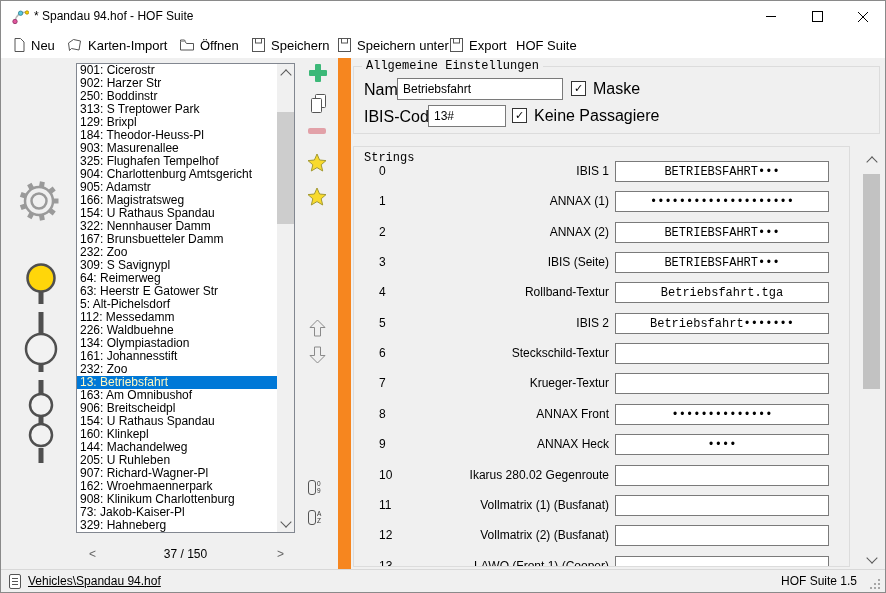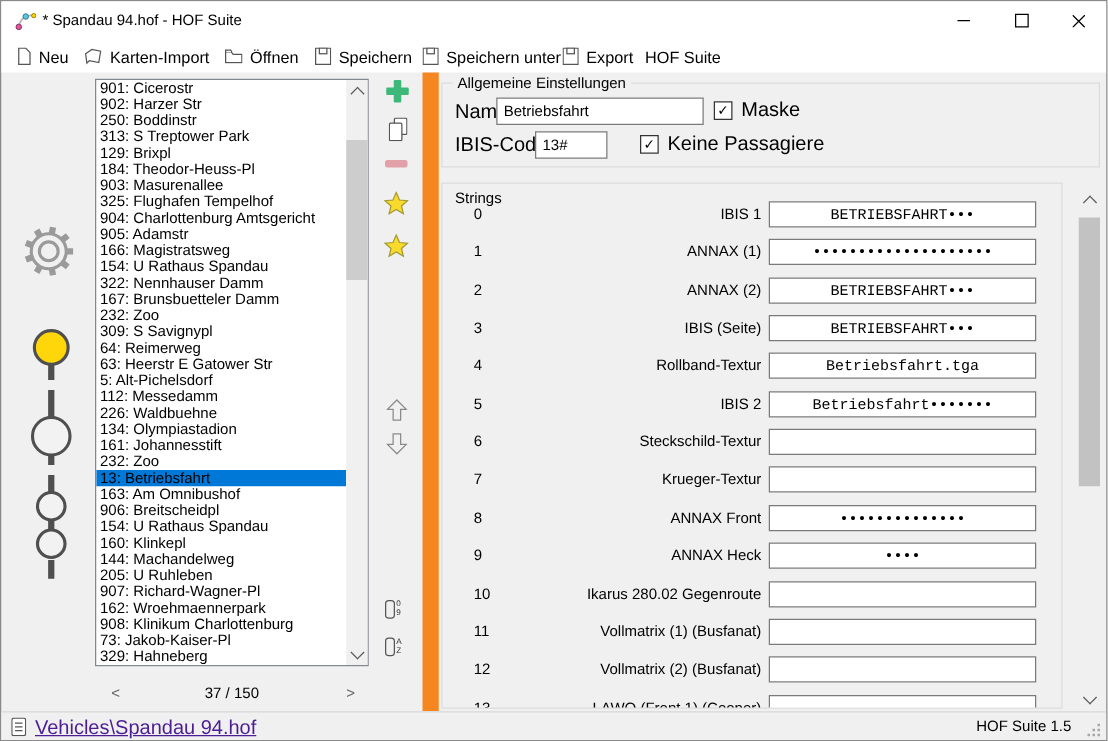--- a/index.html
+++ b/index.html
@@ -15,21 +15,21 @@
   .glyph-max{width:9px;height:9px;border:1px solid #000;}
   .toolbar{position:absolute;left:0;top:31px;width:100%;height:26px;}
   .tb-item{position:absolute;top:0;height:26px;display:flex;align-items:center;gap:6px;font-size:13px;cursor:default;justify-content:flex-end;}
   
   .gear{position:absolute;left:16px;top:178px;}
   .route{position:absolute;left:0;top:258px;}
   
   .listbox{position:absolute;left:75px;top:62px;width:219px;height:470px;background:#fff;border:1px solid #828790;box-sizing:border-box;}
   .list-items{position:absolute;left:0;top:0;right:17px;bottom:0;overflow:hidden;}
   .li{height:13px;line-height:13px;font-size:12px;padding-left:3px;white-space:nowrap;overflow:hidden;}
-  .li.sel{background:#0078d7;color:#000000;}
+  .li.sel{background:#0078d7;color:#fef9c3;}
   .sb{position:absolute;background:#f0f0f0;}
   .sb-v{width:17px;}
   .sb-btn{position:absolute;left:0;width:17px;height:17px;display:flex;align-items:center;justify-content:center;}
   .chev{width:7px;height:7px;border-left:1px solid #5a5a5a;border-top:1px solid #5a5a5a;}
   .chev.up{transform:rotate(45deg);margin-top:4px;}
   .chev.down{transform:rotate(225deg);margin-bottom:4px;}
   .sb-thumb{position:absolute;left:0;width:17px;background:#cdcdcd;}
   .pag{position:absolute;top:545px;height:16px;font-size:12px;line-height:16px;}
   
   .plus{position:absolute;left:308px;top:63px;width:18px;height:18px;}
@@ -37,36 +37,36 @@
   .plus::after{content:"";position:absolute;left:0;top:6px;width:18px;height:6px;background:#3cb878;border-radius:1px;}
   .minus{position:absolute;left:307px;top:127px;width:18px;height:6px;background:#e2a1a8;border-radius:2px;}
   .abs{position:absolute;}
   .sort-icon{position:absolute;display:flex;align-items:center;}
   .pill{width:6px;height:13px;border:1px solid #555;border-radius:3px;display:inline-block;}
   .stack{display:flex;flex-direction:column;font-size:6.5px;line-height:6.5px;color:#333;margin-left:1px;}
   
   .orange{position:absolute;left:337px;top:57px;width:13px;height:511px;background:#f6861f;}
   
   .grp{position:absolute;border:1px solid #dcdcdc;box-sizing:border-box;}
-  .grp-legend{position:absolute;background:#f0f0f0;padding:0 4px;font-size:12px;line-height:14px;z-index:3;}
+  .grp-legend{position:absolute;background:#f0f0f0;padding:0 4px;font-size:12px;line-height:14px;z-index:3;font-family:Liberation Mono, monospace;}
   .fld-label{position:absolute;font-size:16px;line-height:14px;}
   .tinput{position:absolute;border:1px solid #7a7a7a;background:#fff;font-family:"Liberation Sans",sans-serif;
           font-size:12px;padding:0 0 0 5px;box-sizing:border-box;}
   .cb{position:absolute;width:13px;height:13px;border:1px solid #333;background:#fff;display:flex;align-items:center;justify-content:center;}
   .cbmark{font-family:"DejaVu Sans",sans-serif;font-size:11px;font-weight:bold;line-height:1;margin-top:-1px;}
   
   .g2{position:absolute;left:352px;top:145px;width:497px;height:421px;border:1px solid #dcdcdc;box-sizing:border-box;overflow:hidden;}
   .srow{position:absolute;left:0;width:497px;height:21px;}
   .sidx{position:absolute;left:25px;top:3px;font-size:12px;}
   .slbl{position:absolute;left:55px;top:3px;width:200px;font-size:12px;text-align:right;}
   .sinp{position:absolute;left:261px;top:0;width:214px;height:21px;border:1px solid #7a7a7a;background:#fff;box-sizing:border-box;
         font-family:"Liberation Mono","DejaVu Sans Mono",monospace;font-size:12px;text-align:center;padding:0;}
   
   .statusbar{position:absolute;left:0;top:568px;width:100%;height:24px;background:#f0f0f0;border-top:1px solid #d8d8d8;}
-  .status-link{position:absolute;left:27px;top:4px;font-size:16px;color:#4c1d95;text-decoration:underline;cursor:pointer;}
+  .status-link{position:absolute;left:27px;top:4px;font-size:12px;color:#000000;text-decoration:underline;cursor:pointer;}
   .status-ver{position:absolute;right:28px;top:4px;font-size:12px;}
   .grip{position:absolute;right:5px;bottom:5px;width:2px;height:2px;background:#a6a6a6;
         box-shadow:-4px 0 #a6a6a6,-8px 0 #a6a6a6,0 -4px #a6a6a6,0 -8px #a6a6a6,-4px -4px #a6a6a6;}
 </style>
 </head>
 <body>
 
 <div class="win">
 
   <div class="topwhite"></div>
@@ -260,21 +260,21 @@
 
   <div class="grp" style="left:352px;top:65px;width:527px;height:68px;"></div>
   <span class="grp-legend" style="left:361px;top:58px;">Allgemeine Einstellungen</span>
   <span class="fld-label" style="left:363px;top:82px;">Name</span>
   <input class="tinput" style="left: 396px; top: 77px; width: 166px; height: 22px;" value="Betriebsfahrt">
   <div class="cb" style="left:570px;top:80px;">
     <span class="cbmark">✓</span>
   </div>
   <span class="fld-label" style="left:592px;top:81px;">Maske</span>
   <span class="fld-label" style="left:363px;top:109px;">IBIS-Code</span>
-  <input class="tinput" style="left: 427px; top: 104px; width: 58px; height: 22px;" value="13#">
+  <input class="tinput" style="left: 427px; top: 104px; width: 78px; height: 22px;" value="13#">
   <div class="cb" style="left:511px;top:107px;">
     <span class="cbmark">✓</span>
   </div>
   <span class="fld-label" style="left:533px;top:108px;">Keine Passagiere</span>
 
   <span class="grp-legend" style="left:359px;top:150px;">Strings</span>
   <div class="g2">
     <div class="srow" style="top:14px">
         <span class="sidx">0</span>
         <span class="slbl">IBIS 1</span>

